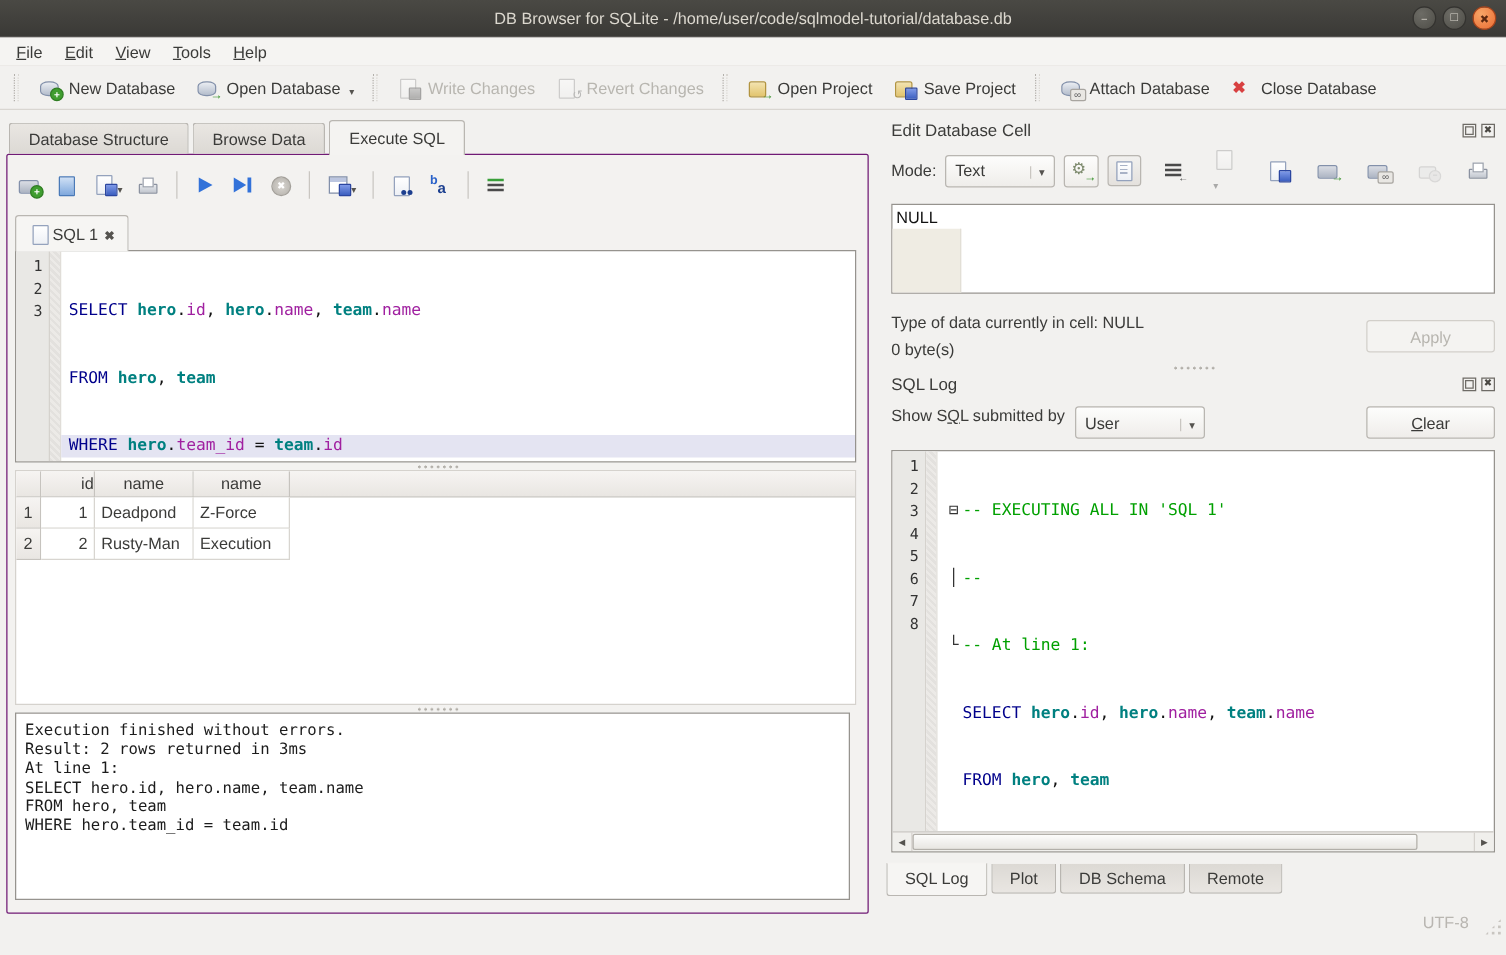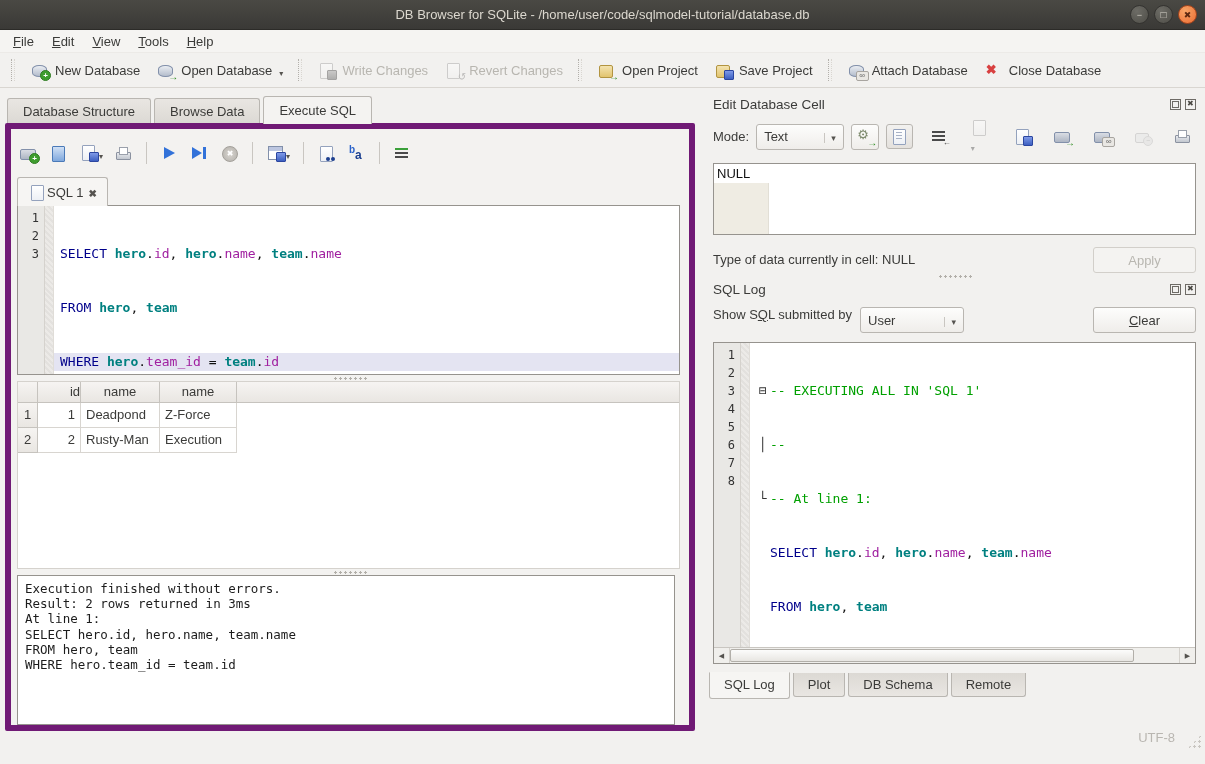--- a/index.html
+++ b/index.html
@@ -61,21 +61,21 @@
   .bd-undo::after{content:"\21BA";position:absolute;right:-3px;bottom:-3px;font-size:10px;color:#787672}
   .bd-link::after{content:"\221E";position:absolute;right:-3px;bottom:-2px;width:11px;height:8px;line-height:8px;text-align:center;font-size:8px;color:#666;background:#e9e7e3;border:1px solid #a8a5a0;border-radius:2px}
   .bd-find::after{content:"";position:absolute;right:6px;bottom:1px;width:4px;height:4px;border-radius:50%;background:#1d3f8f;box-shadow:5px 0 0 #1d3f8f}
 
   
   .main{position:absolute;left:0;top:88px;width:100%;height:648px}
   .left{position:absolute;left:0;top:0;width:702px;height:648px;padding-top:7px}
   .tabbar{display:flex;align-items:flex-end;height:28px;padding-left:7px;position:relative;z-index:2}
   .tab{height:25px;line-height:25px;padding:0 15px;background:linear-gradient(#e9e6e2,#dcd9d4);border:1px solid #b9b6b1;border-bottom:none;border-radius:3px 3px 0 0;margin-right:3px;cursor:default}
   .tab.active{background:#f4f3f1;height:28px;line-height:28px;margin-bottom:-1px}
-  .pane{margin:0 7px 0 5px;border:6px solid #701a75;border-radius:2px;background:#f3f2f0;height:608px;position:relative;z-index:1}
+  .pane{margin:0 7px 0 5px;border:1px solid #701a75;border-radius:2px;background:#f3f2f0;height:608px;position:relative;z-index:1}
 
   .ed-toolbar{height:30px;margin:9px 0 0 8px;display:flex;align-items:center;gap:11px}
   .ebtn{display:flex;align-items:flex-start;cursor:default}
   .esep{width:1px;height:22px;background:#c9c6c1;margin:0 2px}
 
   .sqltabbar{display:flex;align-items:flex-end;height:30px;margin:7px 0 0 6px;position:relative;z-index:2}
   .sqltab{display:flex;align-items:center;gap:5px;height:29px;padding:0 10px;background:#f6f5f3;border:1px solid #b9b6b1;border-bottom:none;border-radius:3px 3px 0 0;margin-bottom:-1px}
   .sqltab .x::before{content:"\2716";font-size:10px;font-weight:bold;color:#55534f}
 
   .editor{margin:0 9px 0 6px;height:170px;border:1px solid #96938e;background:#fff;display:flex;overflow:hidden;position:relative;z-index:1}
@@ -364,20 +364,21 @@
       </div>
 
       <div class="celledit">
         <span class="cgut"></span>
         <span class="cval">NULL</span>
       </div>
 
       <div class="inforow">
         <div class="infocol">
           <div>Type of data currently in cell: NULL</div>
+          <div>0 byte(s)</div>
         </div>
         <span class="btn disabled applyw">Apply</span>
       </div>
 
       <div class="grip"></div>
 
       <div class="dockhdr" style="margin-top:2px">
         <span class="t">SQL Log</span>
         <span class="dockbtns">
           <span class="dock-float"></span>

